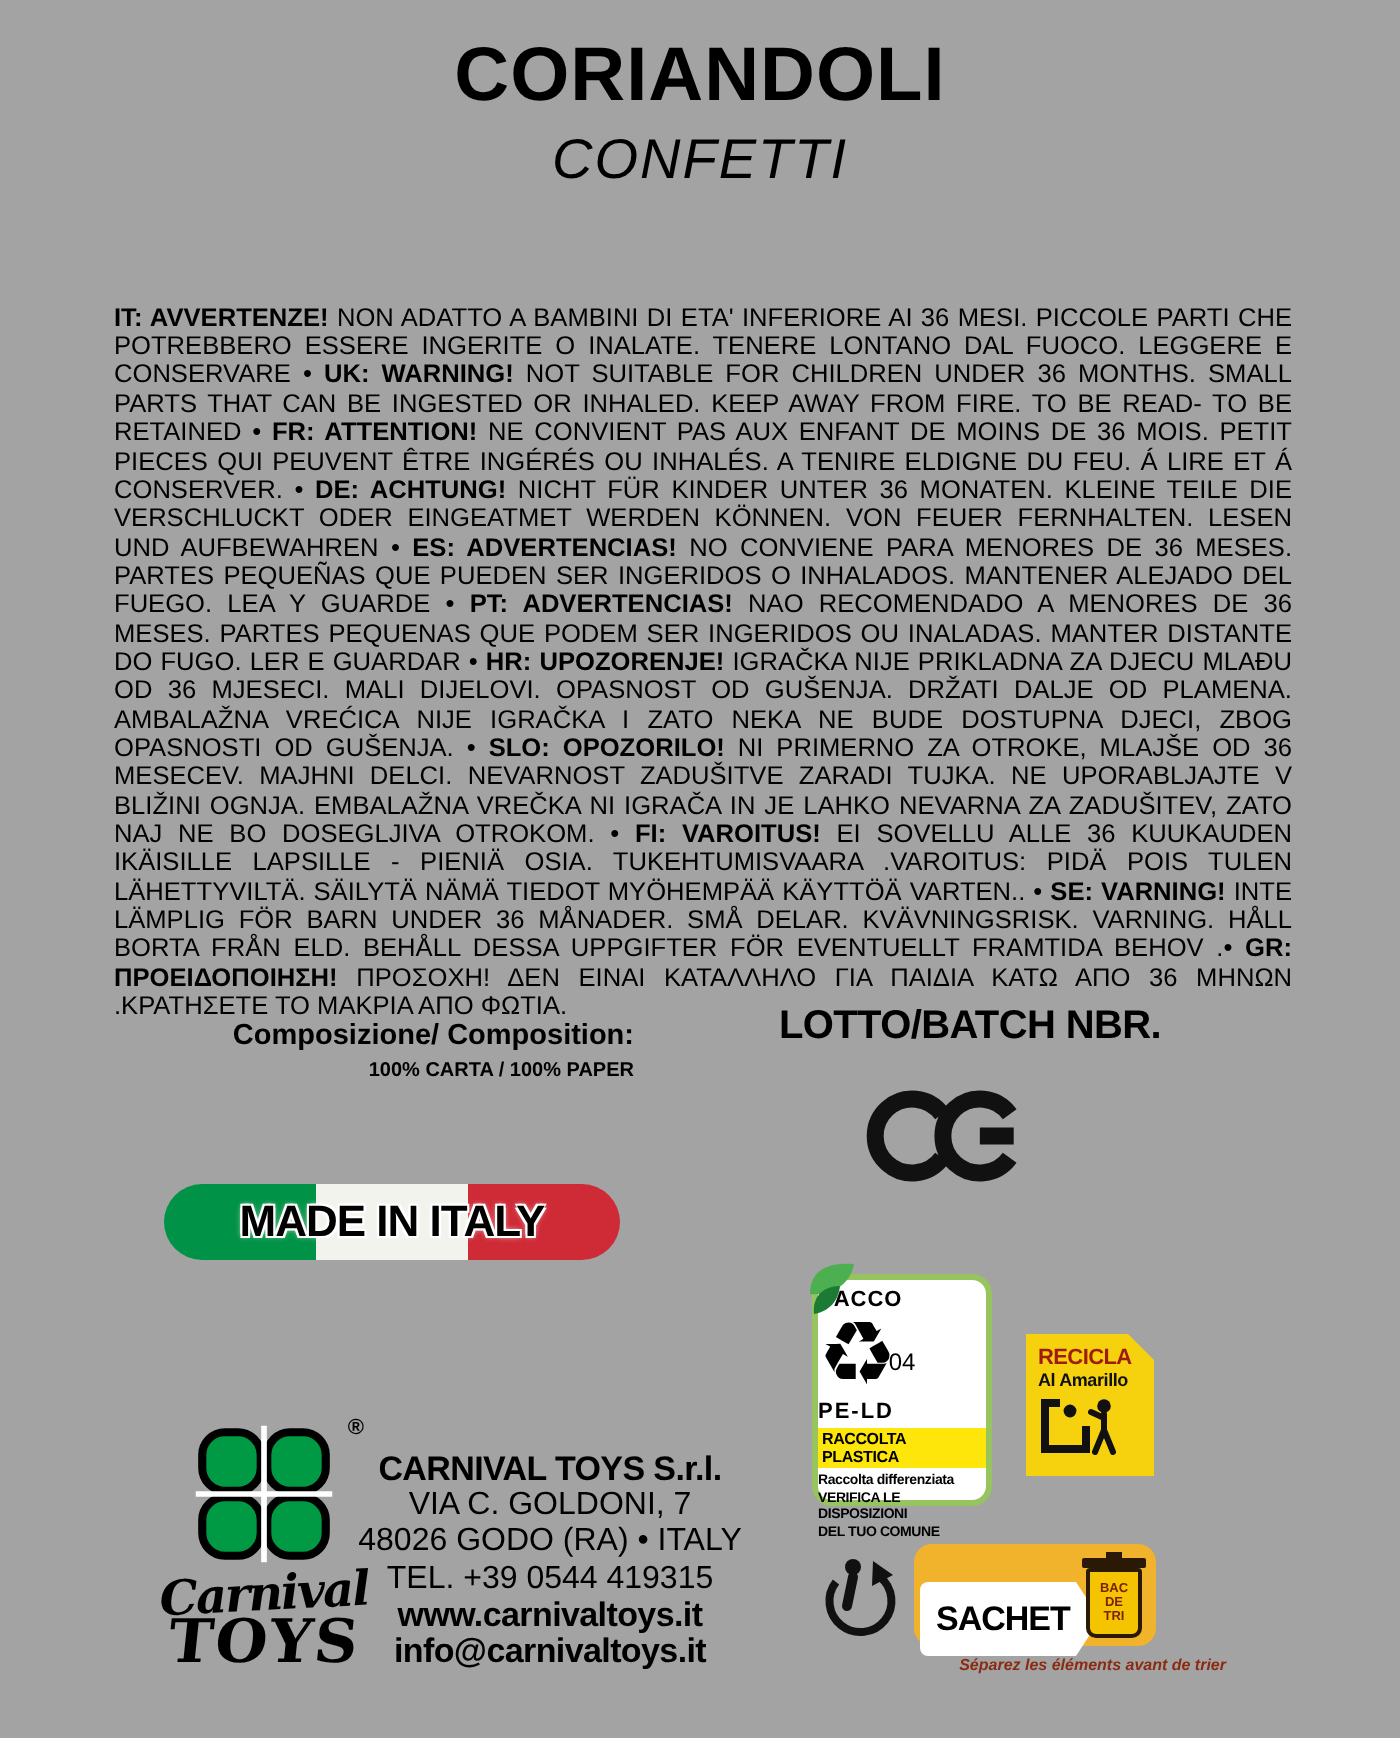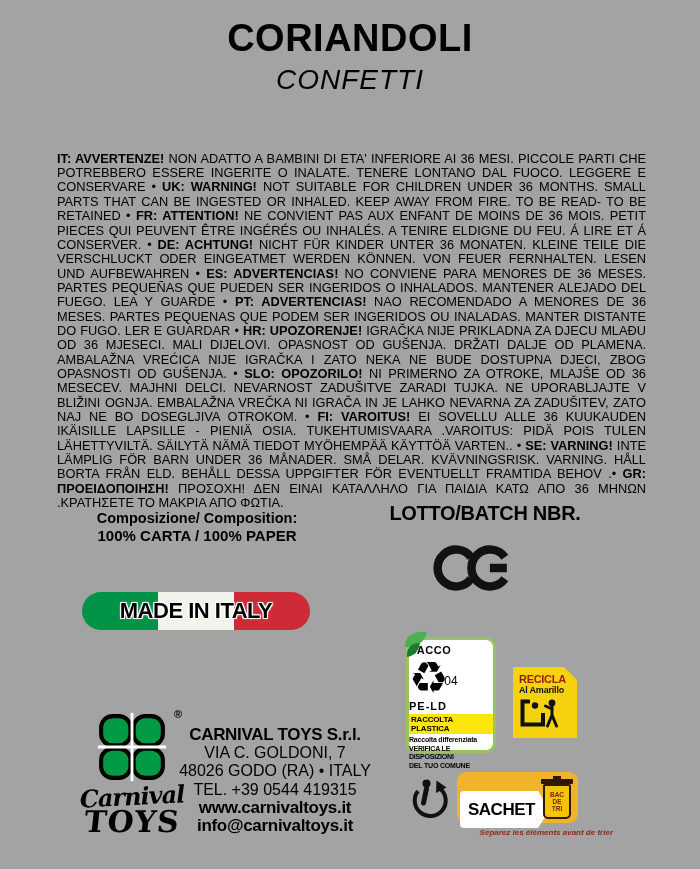--- a/index.html
+++ b/index.html
@@ -11,24 +11,24 @@
   
   .title{position:absolute;top:17px;left:0;width:700px;text-align:center;
     font-size:38px;font-weight:bold;letter-spacing:0.5px;}
   .subtitle{position:absolute;top:64px;left:0;width:700px;text-align:center;
     font-size:28px;font-style:italic;font-weight:500;letter-spacing:1px;}
   
   .warnings{position:absolute;top:139px;left:57px;width:589px;
     font-size:12.8px;line-height:14.35px;text-align:justify;}
   .warnings .b{font-weight:bold;}
   
-  .composition{position:absolute;top:509px;left:77px;width:240px;text-align:center;
+  .composition{position:absolute;top:509px;left:77px;width:240px;text-align:right;
     font-weight:bold;line-height:18px;}
   .composition .c1{font-size:14.5px;}
-  .composition .c2{font-size:15px;}
+  .composition .c2{font-size:10px;}
   .lotto{position:absolute;top:502px;left:375px;width:220px;text-align:center;
     font-weight:bold;font-size:20px;letter-spacing:-0.3px;}
   .ce{position:absolute;top:541px;left:433px;}
   
   .pill{position:absolute;top:592px;left:82px;width:228px;height:38px;border-radius:24px;
     display:flex;align-items:center;justify-content:center;}
   .pill span{font-size:22px;font-weight:bold;letter-spacing:-0.5px;
     text-shadow:-1px -1px 0 #fff,1px -1px 0 #fff,-1px 1px 0 #fff,1px 1px 0 #fff,0 0 3px #fff;}
   
   .sacco{position:absolute;top:637px;left:406px;width:90px;height:116px;box-sizing:border-box;

